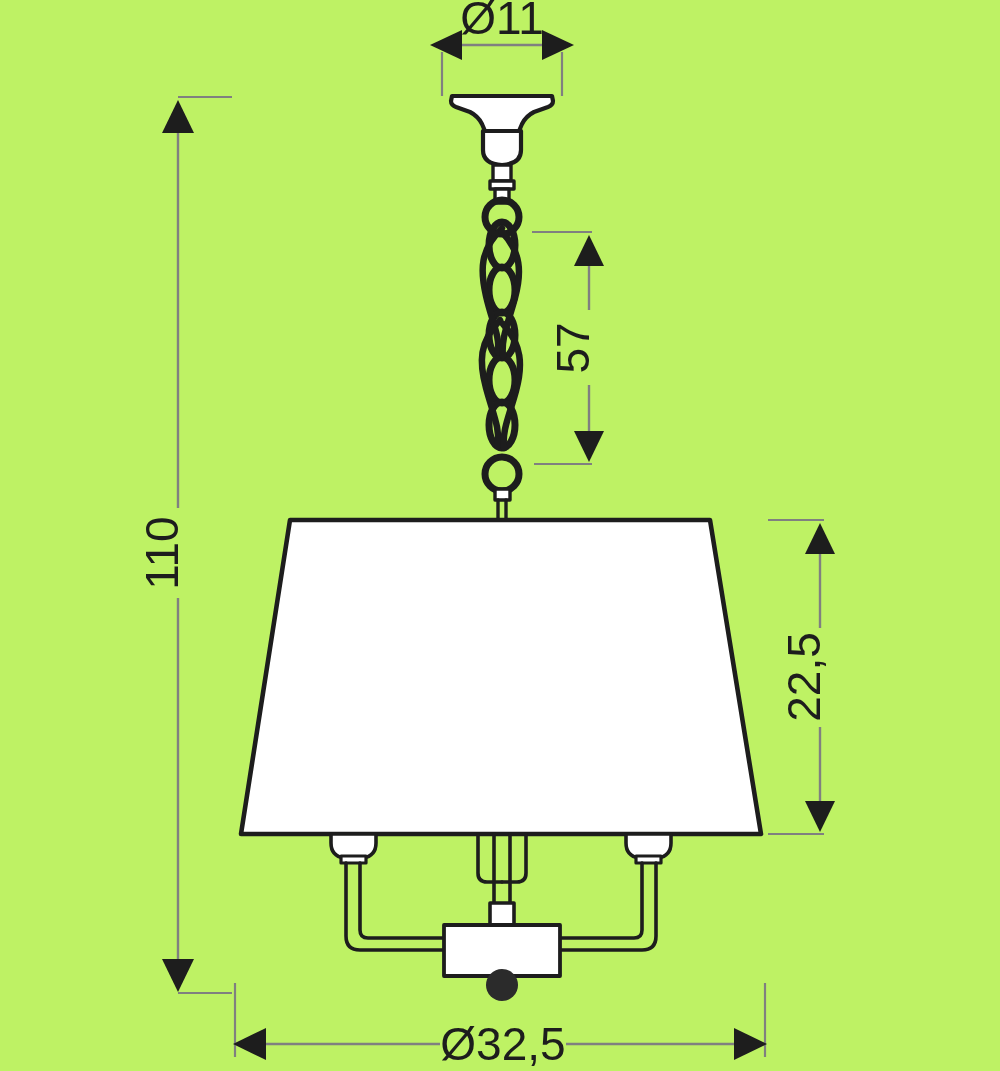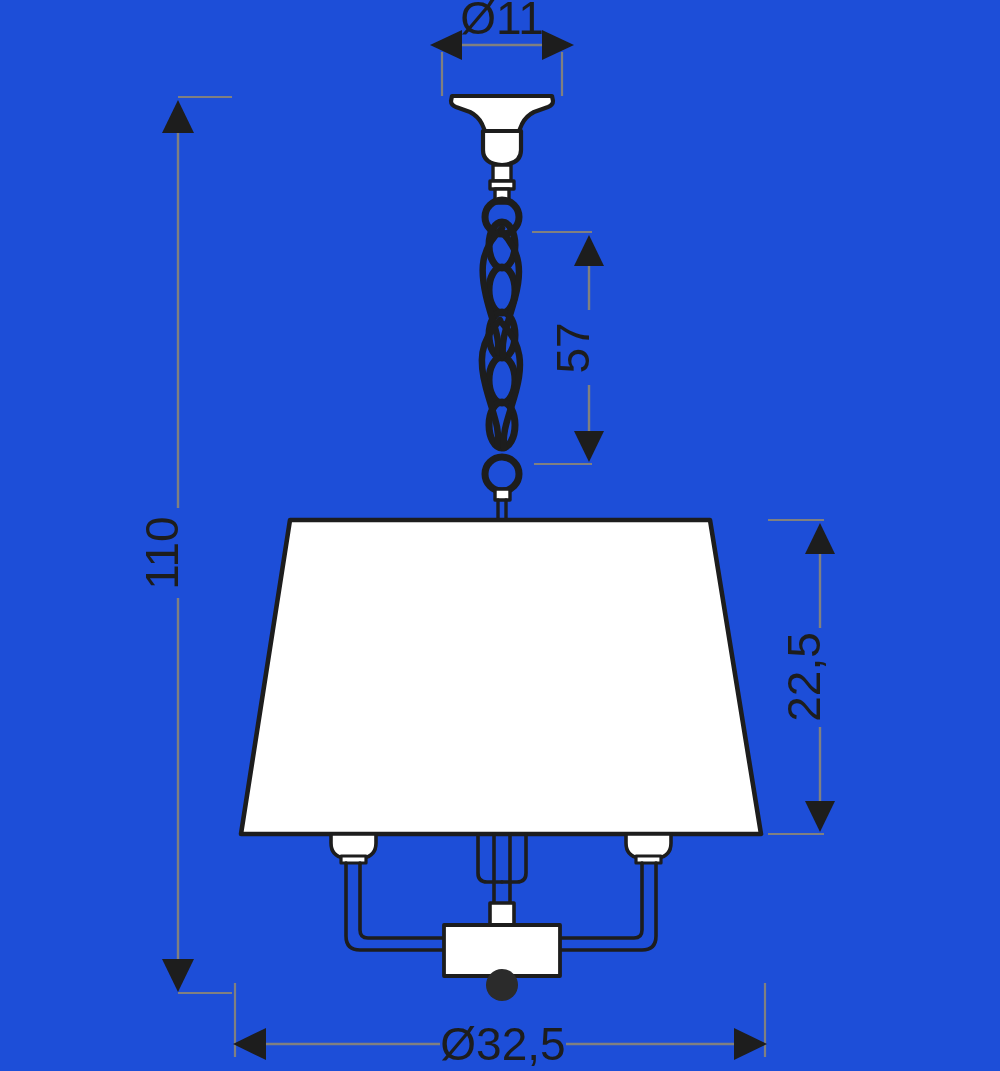--- a/index.html
+++ b/index.html
@@ -8,21 +8,21 @@
     padding: 0;
     background: #ffffff;
   }
   body {
     font-family: "Liberation Sans", sans-serif;
   }
   #stage {
     position: relative;
     width: 1000px;
     height: 1071px;
-    background: #1d4ed8;
+    background: #bef264;
     overflow: hidden;
   }
   #drawing {
     position: absolute;
     left: 0;
     top: 0;
     width: 1000px;
     height: 1071px;
     display: block;
   }

